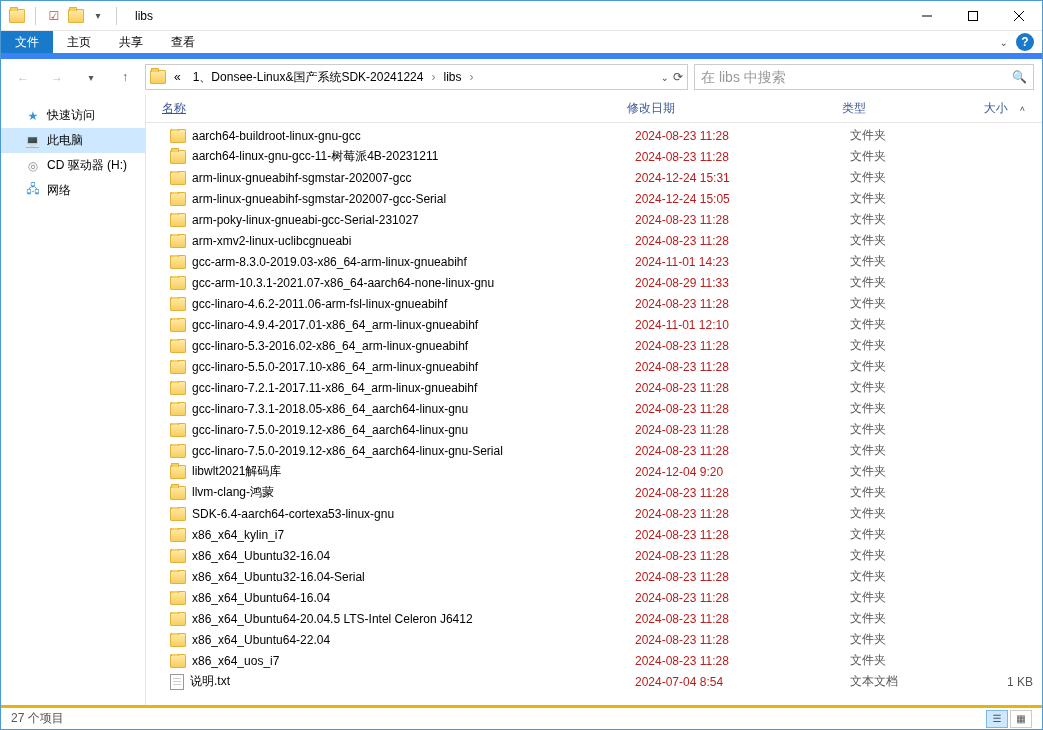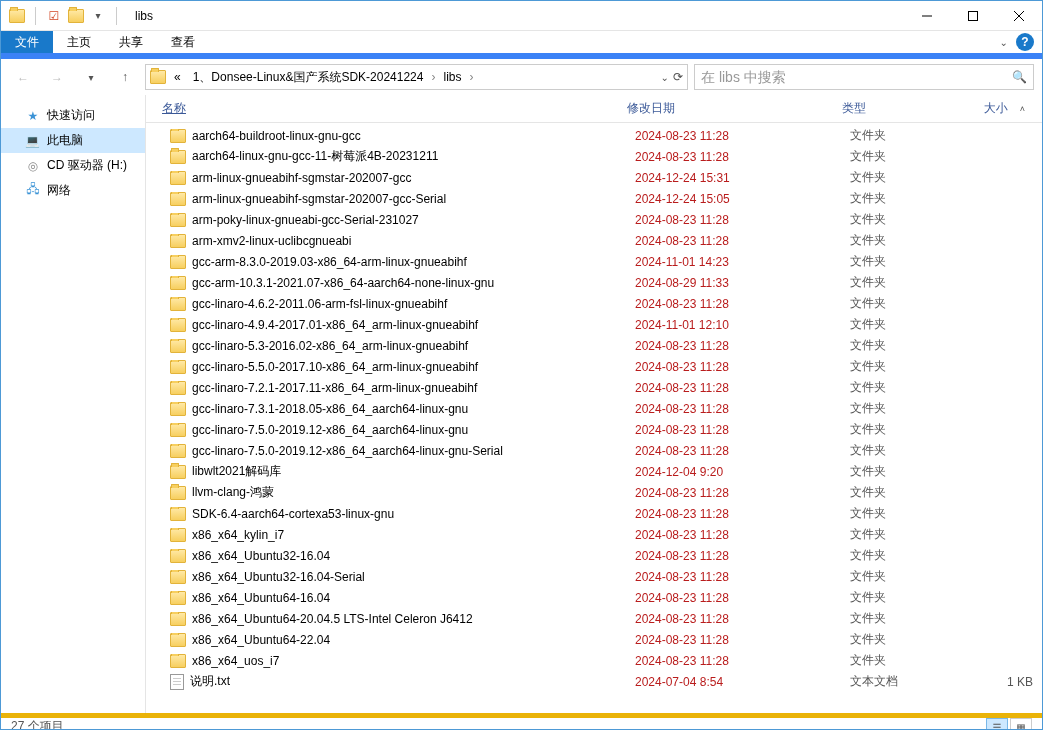--- a/index.html
+++ b/index.html
@@ -43,21 +43,21 @@
 .file-row { display: flex; align-items: center; height: 21px; padding-left: 18px; cursor: pointer; }
 .cell { padding: 0 6px; white-space: nowrap; overflow: hidden; text-overflow: ellipsis; }
 .cell-name { width: 465px; display: flex; align-items: center; gap: 6px; }
 .cell-date { width: 215px; color: #b91c1c; }
 .cell-type { width: 115px; color: #555; }
 .cell-size { width: 80px; text-align: right; color: #555; }
 .folder-icon { width: 16px; height: 14px; background: linear-gradient(#ffe9a6, #f7cf5f); border: 1px solid #e2b33a; border-radius: 1px; position: relative; }
 .folder-icon::before { content: ""; position: absolute; top: -3px; left: 0; width: 6px; height: 3px; background: #f7cf5f; border: 1px solid #e2b33a; border-bottom: none; border-radius: 1px 1px 0 0; }
 .file-icon { width: 14px; height: 16px; background: #fff; border: 1px solid #999; position: relative; }
 .file-icon::after { content: ""; position: absolute; top: 3px; left: 2px; right: 2px; height: 1px; background: #ccc; box-shadow: 0 3px 0 #ccc, 0 6px 0 #ccc; }
-.status-bar { height: 16px; border-top: 5px solid #eab308; display: flex; align-items: flex-start; padding: 0 10px; font-size: 12px; color: #555; }
+.status-bar { height: 24px; border-top: 3px solid #eab308; display: flex; align-items: center; padding: 0 10px; font-size: 12px; color: #555; }
 .status-right { margin-left: auto; display: flex; gap: 2px; }
 .view-btn { width: 22px; height: 18px; border: 1px solid #ccc; display:flex; align-items:center; justify-content:center; font-size:10px;}
 .view-btn.active { background: #cde8ff; border-color:#7ab8e8;}
 </style>
 </head>
 <body>
 
 <div class="titlebar">
   <div class="titlebar-left">
     <span class="qat-icon">

